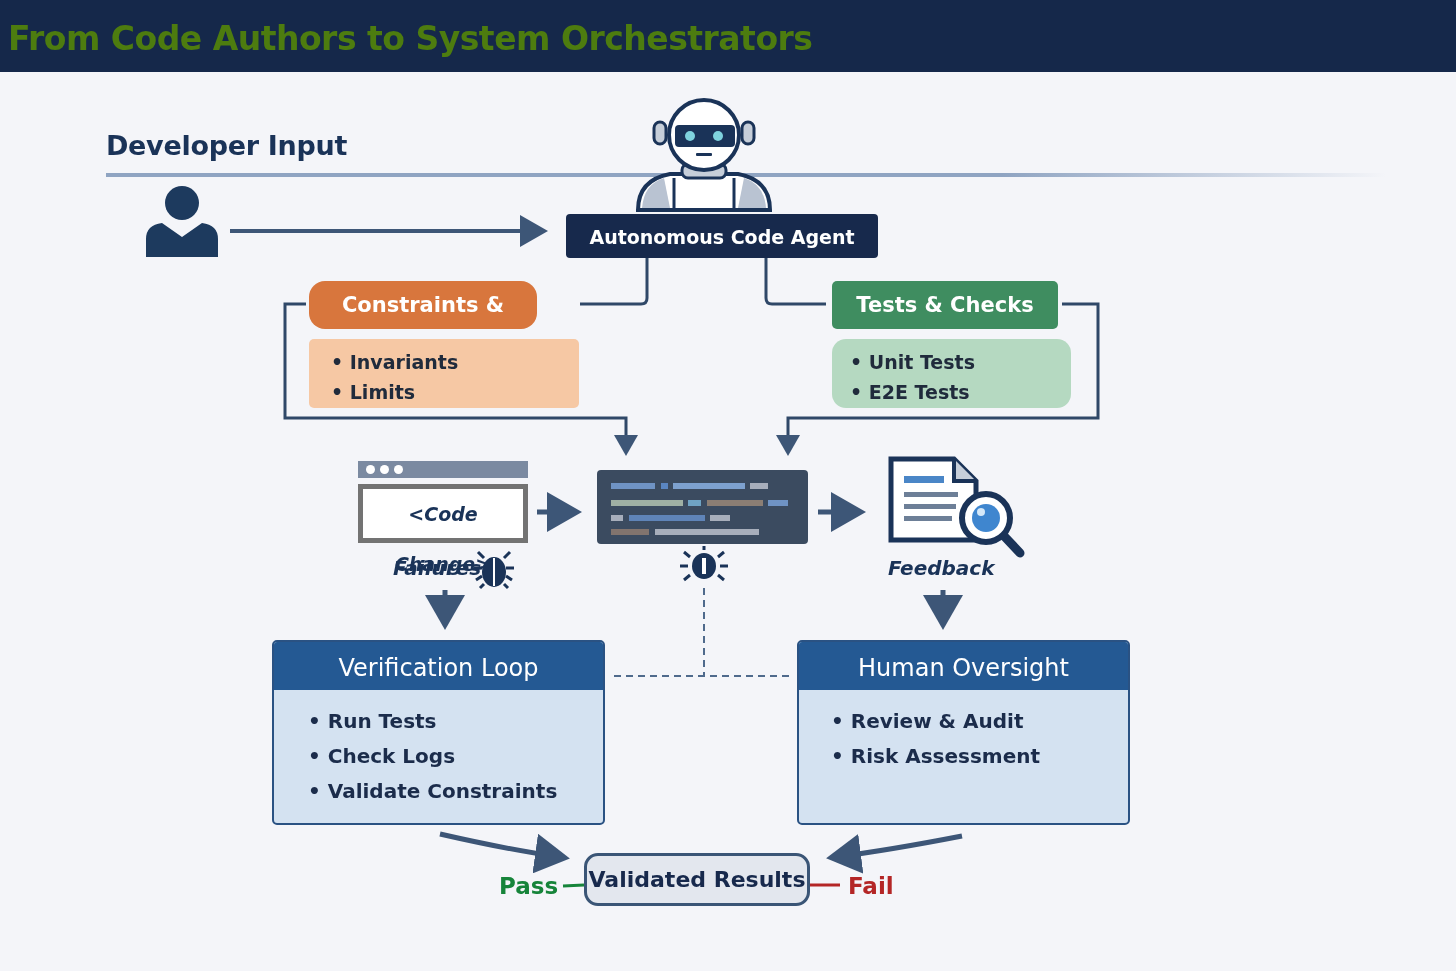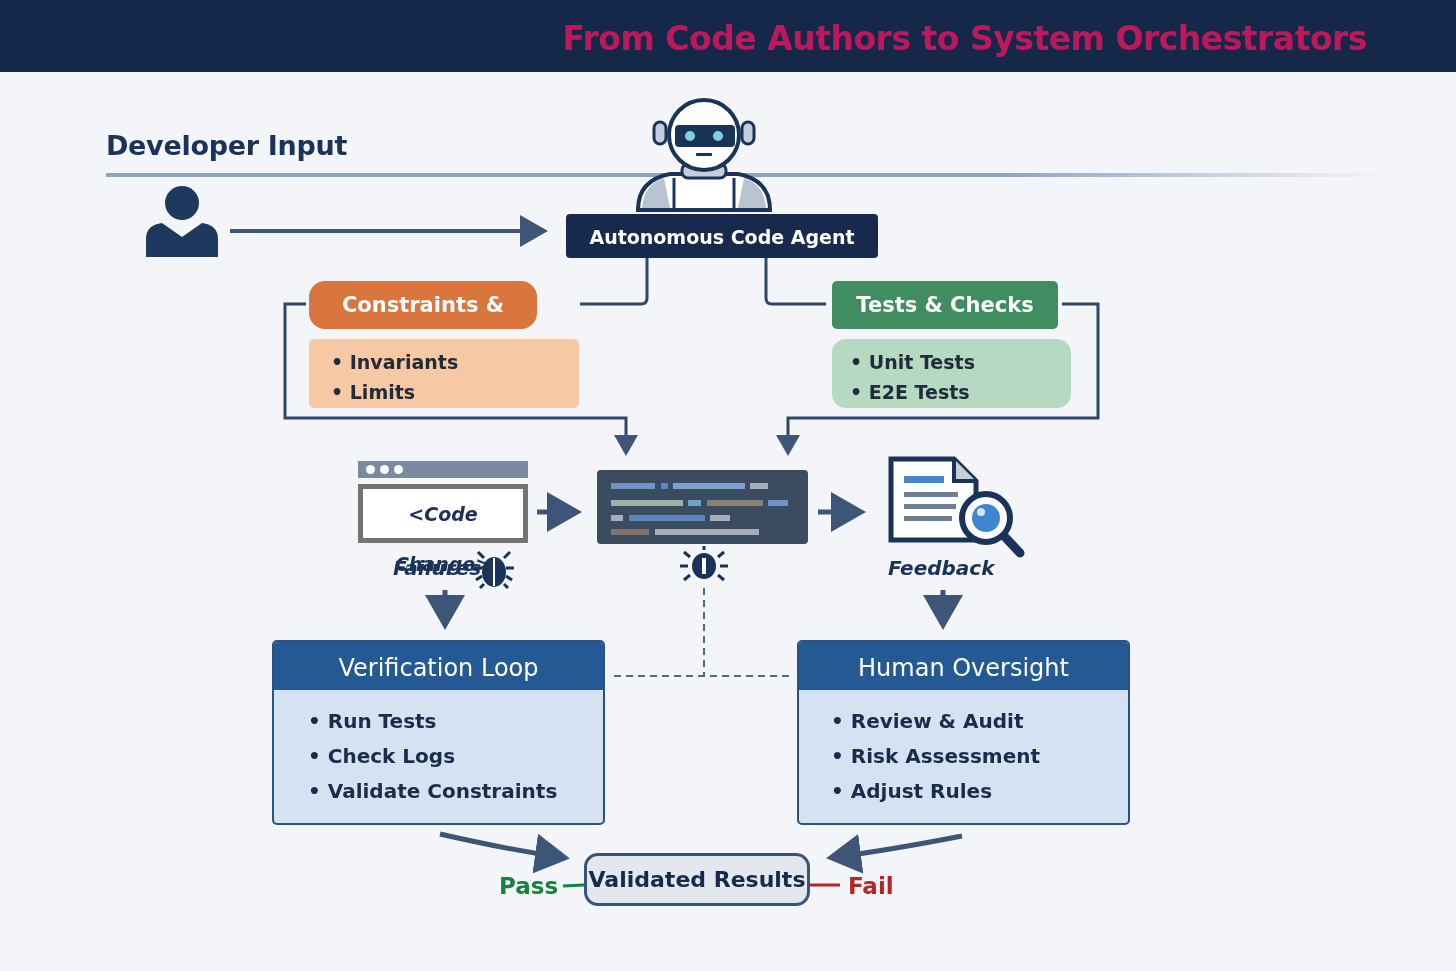--- a/index.html
+++ b/index.html
@@ -1,19 +1,19 @@
 <!DOCTYPE html>
 <html><head>
 <meta charset="utf-8">
 <style>
   html, body { margin:0; padding:0; }
   body { width:1456px; height:971px; background:#f4f5f9; position:relative; overflow:hidden; font-family:"DejaVu Sans", sans-serif; }
   .abs { position:absolute; }
   #header { left:0; top:0; width:1456px; height:72px; background:#15284a; }
-  #title { left:1px; top:0; width:1366px; height:72px; line-height:78px; text-align:right; color:#be185d; font-weight:bold; font-size:33px; letter-spacing:-0.5px; }
+  #title { left:8px; top:0; width:1366px; height:72px; line-height:78px; text-align:left; color:#4d7c0f; font-weight:bold; font-size:33px; letter-spacing:-0.5px; }
   #dev-label { left:106px; top:130px; font-size:27px; font-weight:bold; color:#1a3358; letter-spacing:-0.3px; }
   #dev-line { left:106px; top:173px; width:1280px; height:4px; background:linear-gradient(90deg,#8fa4c2 0%,#8fa4c2 70%,rgba(143,164,194,0) 100%); }
   svg#wires { position:absolute; left:0; top:0; }
   .agent-box { left:566px; top:214px; width:312px; height:44px; background:#17294c; border-radius:4px; color:#fff; font-size:19px; text-align:center; line-height:46px; font-weight:bold; }
   .hdr-orange { left:309px; top:281px; width:228px; height:48px; background:#d8763d; border-radius:16px; color:#fff; font-size:21px; font-weight:bold; text-align:center; line-height:48px; }
   .body-orange { left:309px; top:339px; width:270px; height:69px; background:#f6c8a4; border-radius:5px; }
   .hdr-green { left:832px; top:281px; width:226px; height:48px; background:#3f8d60; border-radius:5px; color:#fff; font-size:21px; font-weight:bold; text-align:center; line-height:48px; }
   .body-green { left:832px; top:339px; width:239px; height:69px; background:#b5d9c1; border-radius:14px; }
   .mini-list { list-style:none; margin:0; padding:8px 0 0 22px; font-size:19px; font-weight:bold; color:#202b3c; line-height:30px; }
   .mini-list li::before { content:"• "; }
@@ -169,19 +169,18 @@
     <li>Check Logs</li>
     <li>Validate Constraints</li>
   </ul>
 </div>
 
 <div class="abs panel" style="left:797px;top:640px;width:333px;height:185px">
   <div class="panel-hdr">Human Oversight</div>
   <ul class="panel-list" style="padding-left:32px">
     <li>Review &amp; Audit</li>
     <li>Risk Assessment</li>
-    <li>Adjust Rules</li>
   </ul>
 </div>
 
 <div class="abs results">Validated Results</div>
 <div class="abs pass">Pass</div>
 <div class="abs fail">Fail</div>
 
 </body></html>

